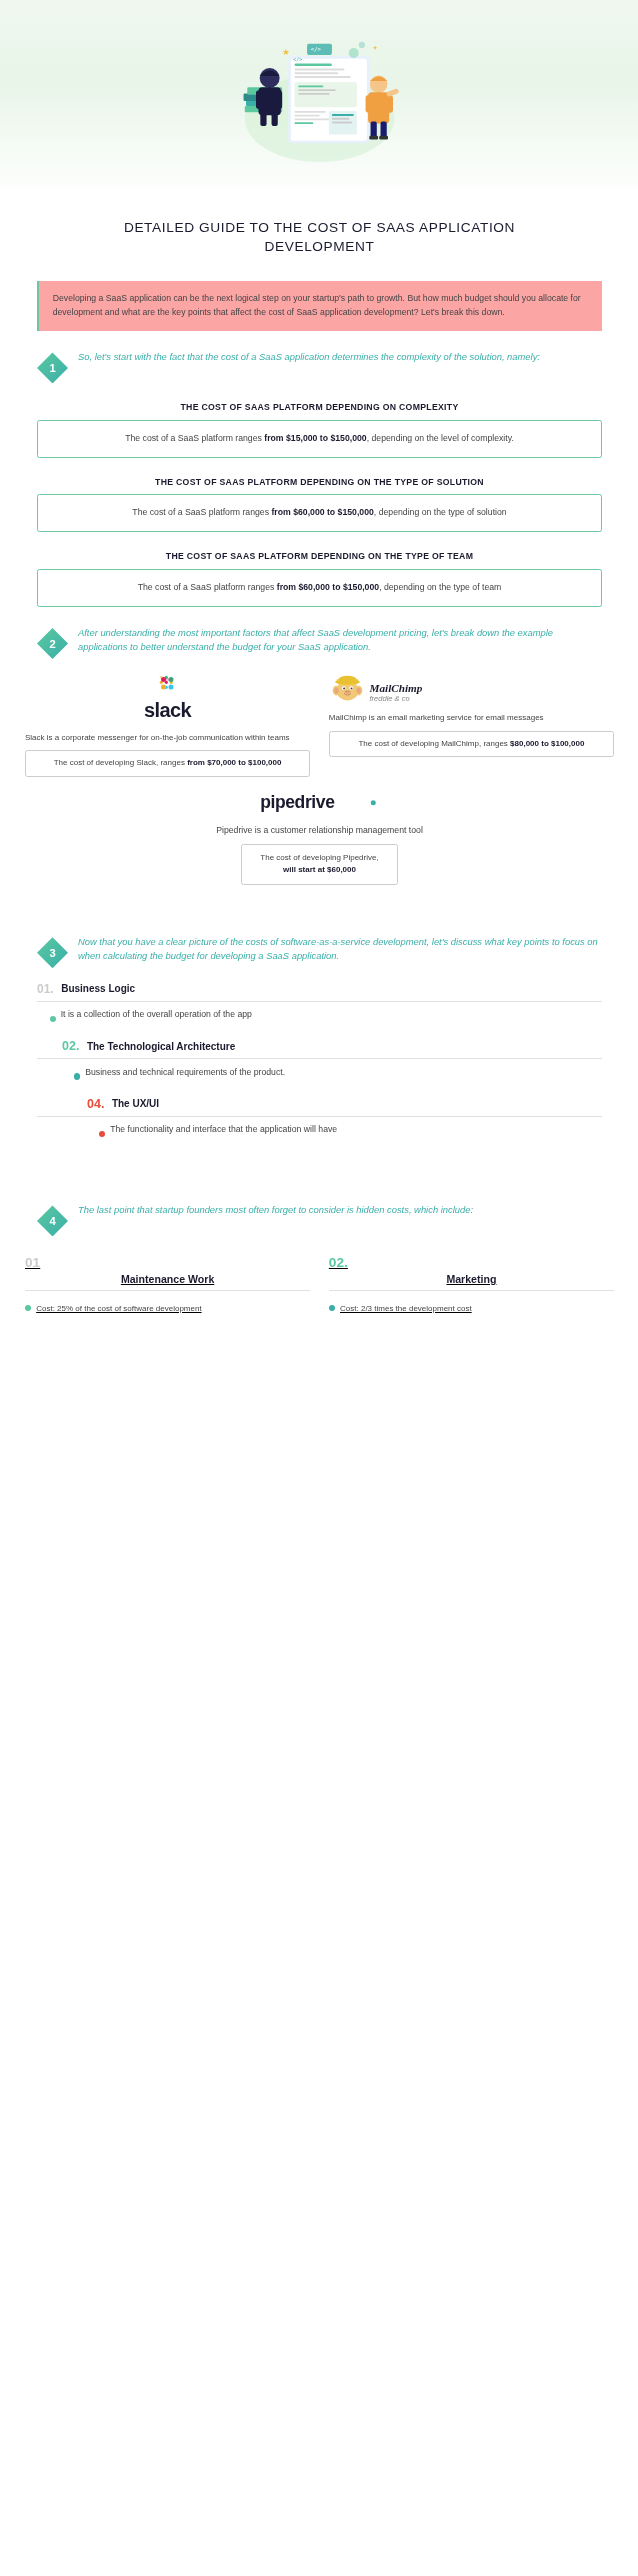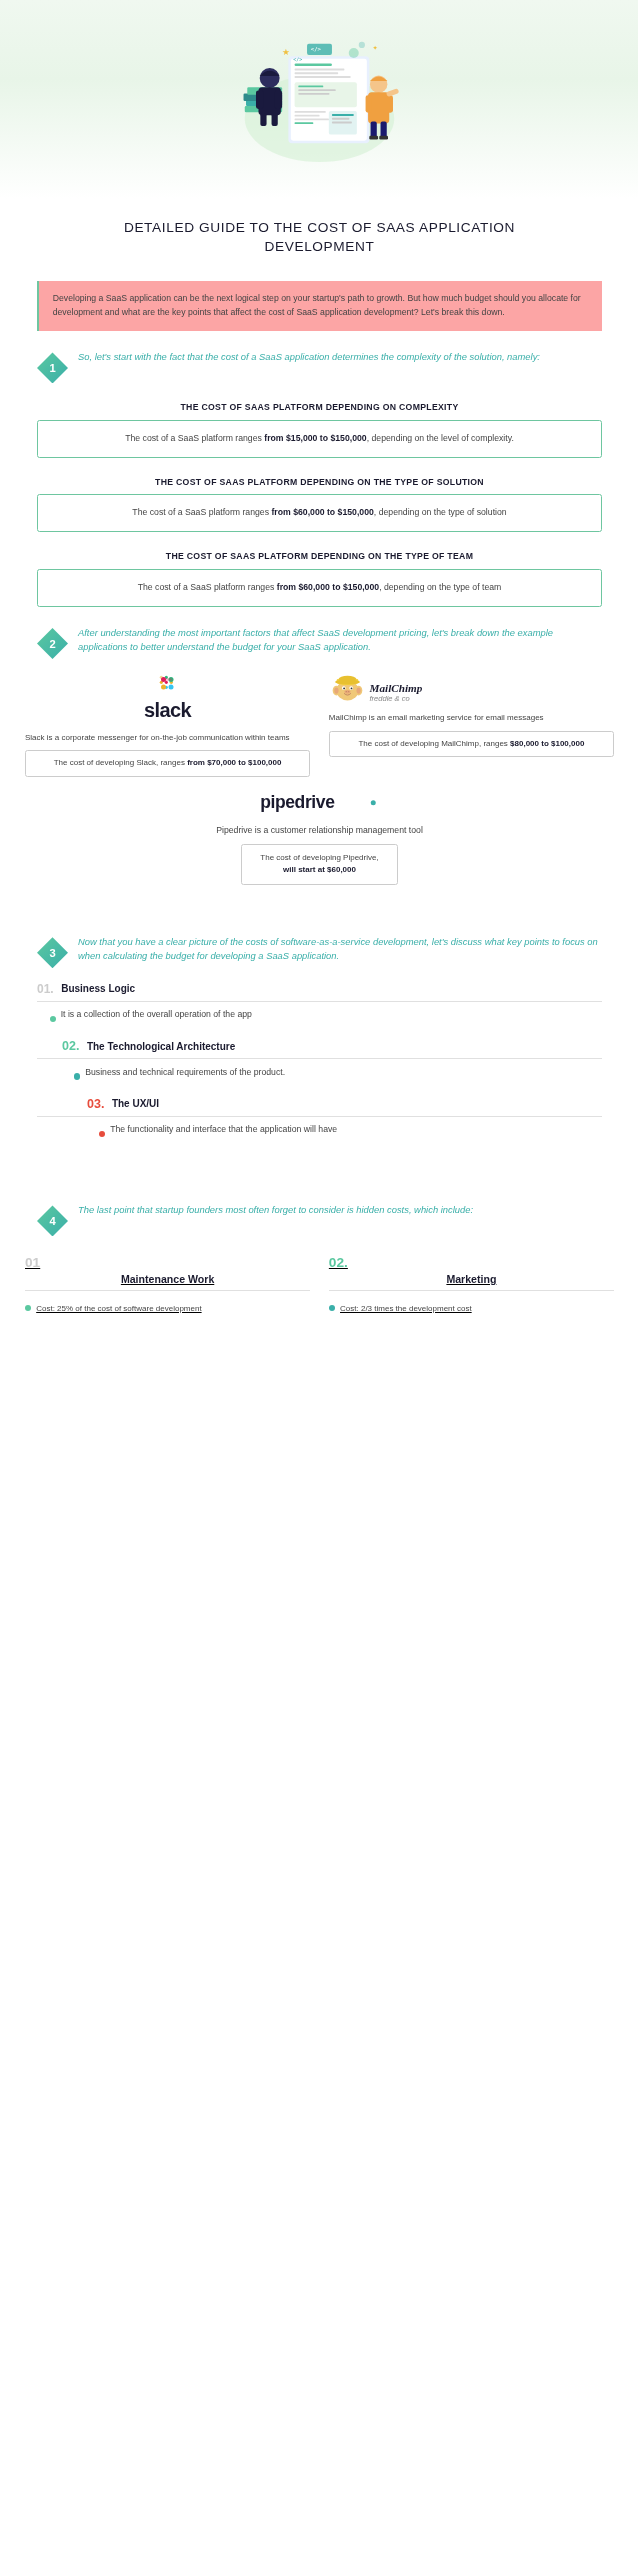--- a/index.html
+++ b/index.html
@@ -558,21 +558,21 @@
     <div class="numbered-item-content" style="padding-left:37px;">
       <div class="bullet-item">
         <div class="bullet-dot bullet-dot-teal"></div>
         <span>Business and technical requirements of the product.</span>
       </div>
     </div>
   </div>
 
   <div class="numbered-item">
     <div class="numbered-item-header" style="padding-left:50px;">
-      <span class="num-badge-03">03.</span>
+      <span class="num-badge-03">04.</span>
       <span class="numbered-item-label">The UX/UI</span>
     </div>
     <div class="numbered-item-content" style="padding-left:62px;">
       <div class="bullet-item">
         <div class="bullet-dot bullet-dot-red"></div>
         <span>The functionality and interface that the application will have</span>
       </div>
     </div>
 
     <div style="height:18.7px;"></div>

